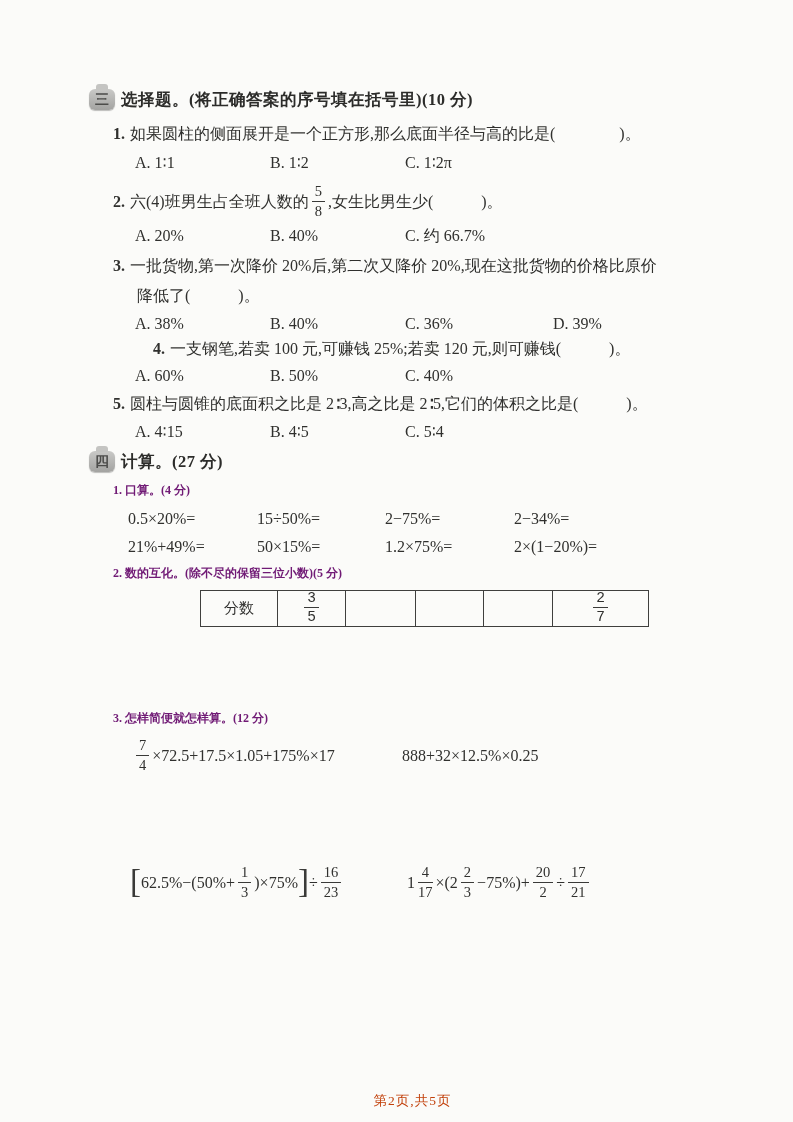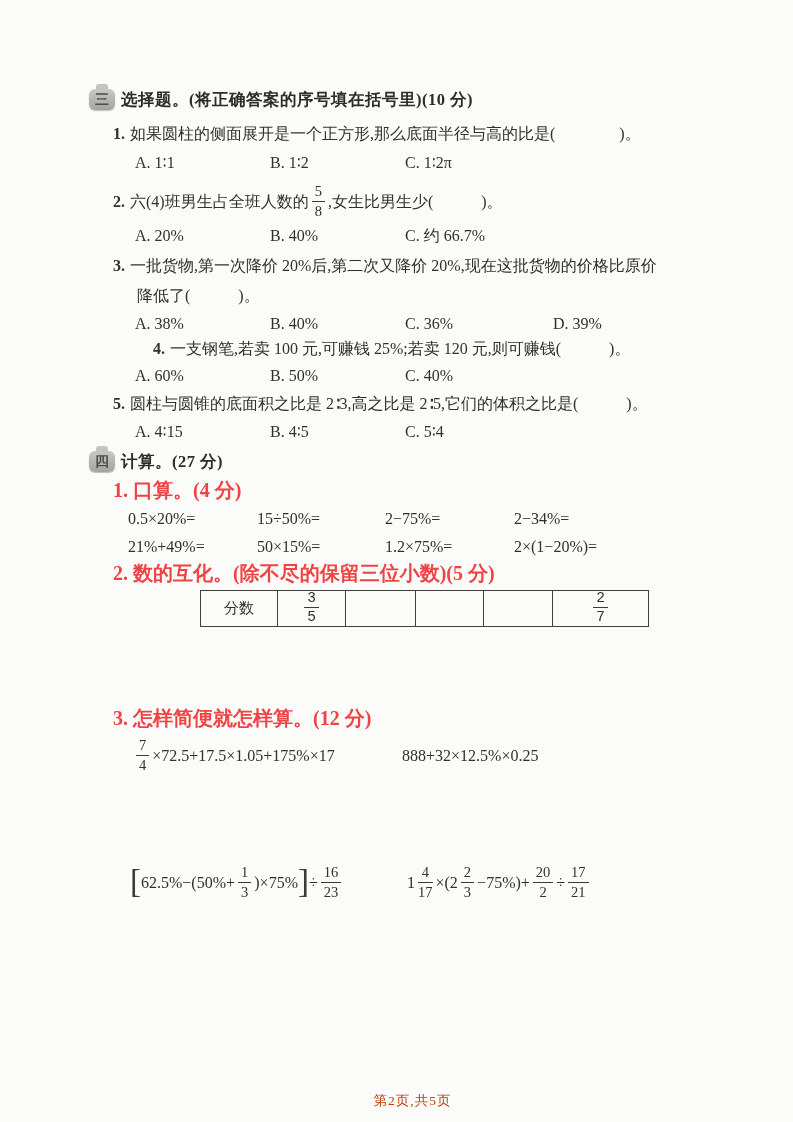--- a/index.html
+++ b/index.html
@@ -5,21 +5,21 @@
   html,body { margin:0; padding:0; background:#e8e8e8; }
   .page {
     position:relative; width:793px; height:1122px; margin:0 auto;
     background:#fbfbf9; overflow:hidden;
     font-family:"Liberation Serif", serif;
     color:#30302e; font-size:16px;
   }
   .abs { position:absolute; white-space:nowrap; line-height:20px; }
   .flexline { display:flex; align-items:center; }
   .sec-title { font-weight:bold; font-size:16.5px; color:#2c2c2a; letter-spacing:0.5px; }
-  .sub-title { font-weight:bold; font-size:20px; color:#ef4444; }
+  .sub-title { font-weight:bold; font-size:12px; color:#701a75; }
   .qnum { font-weight:bold; margin-right:5px; }
   .badge {
     position:absolute; width:26px; height:21px;
     background:linear-gradient(180deg,#c9c9c7 0%, #a3a3a1 100%);
     border-radius:6px; text-align:center; line-height:21px;
     font-size:14px; font-weight:bold; color:#4c4c4a;
     box-shadow:0 1px 1px rgba(0,0,0,0.25);
   }
   .badge::before {
     content:""; position:absolute; top:-5px; left:7px; width:12px; height:6px;

